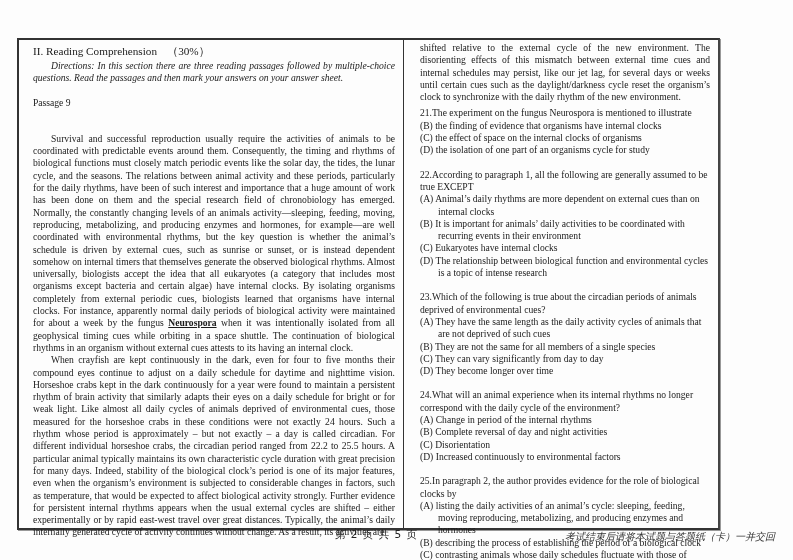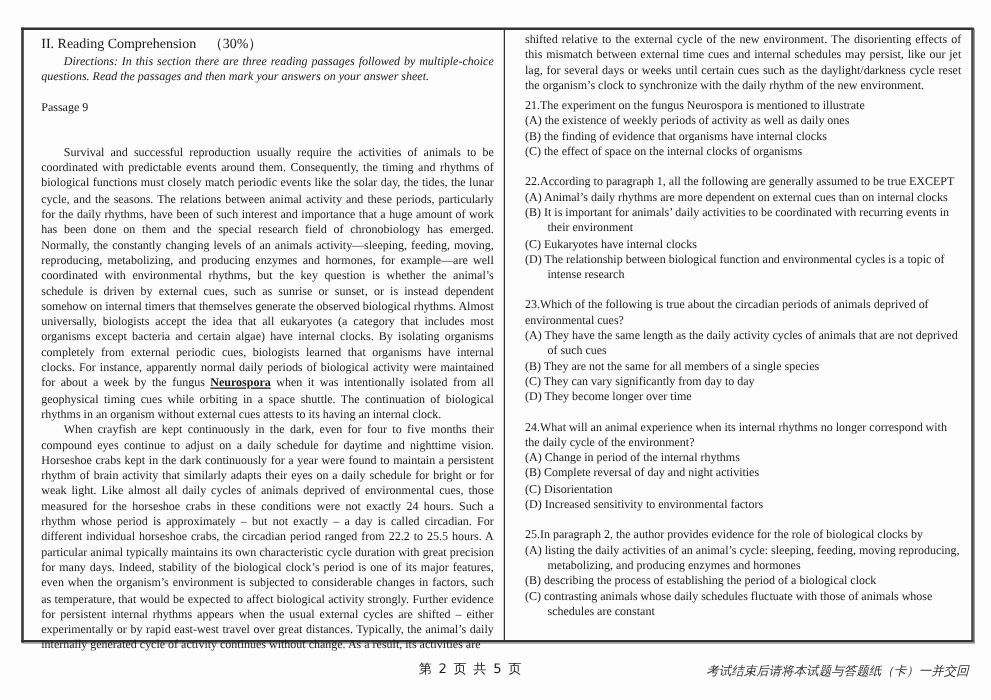--- a/index.html
+++ b/index.html
@@ -4,21 +4,21 @@
 <style>
   html, body { margin: 0; padding: 0; }
   body {
     width: 793px; height: 560px; overflow: hidden;
     background: #fdfdfd;
     font-family: "Liberation Serif", "DejaVu Serif", serif;
     color: #1a1a1a;
     position: relative;
   }
   .sheet {
-    position: absolute; left: 17px; top: 22px; width: 762px; height: 492px;
+    position: absolute; left: 17px; top: 38px; width: 703px; height: 492px;
     border: 2px solid #333; border-right: 2px solid #444; border-bottom: 2px solid #333;
     box-sizing: border-box;
     box-shadow: 1px 1px 0 #999;
   }
   .col {
     position: absolute; top: 0; bottom: 0; box-sizing: border-box;
     font-size: 9.6px; line-height: 12.3px;
   }
   .col.left { left: 0; width: 385px; padding: 4px 8px 0 14px; border-right: 1px solid #333; }
   .col.right { left: 385px; right: 0; padding: 2px 8px 0 16px; }
@@ -54,44 +54,44 @@
     <p class="para"><span>Survival and successful reproduction usually require the activities of animals to be coordinated with predictable events around them. Consequently, the timing and rhythms of biological functions must closely match periodic events like the solar day, the tides, the lunar cycle, and the seasons. The relations between animal activity and these periods, particularly for the daily rhythms, have been of such interest and importance that a huge amount of work has been done on them and the special research field of chronobiology has emerged. Normally, the constantly changing levels of an animals activity—sleeping, feeding, moving, reproducing, metabolizing, and producing enzymes and hormones, for example—are well coordinated with environmental rhythms, but the key question is whether the animal’s schedule is driven by external cues, such as sunrise or sunset, or is instead dependent somehow on internal timers that themselves generate the observed biological rhythms. Almost universally, biologists accept the idea that all eukaryotes (a category that includes most organisms except bacteria and certain algae) have internal clocks. By isolating organisms completely from external periodic cues, biologists learned that organisms have internal clocks. For instance, apparently normal daily periods of biological activity were maintained for about a week by the fungus </span><span class="uline">Neurospora</span><span> when it was intentionally isolated from all geophysical timing cues while orbiting in a space shuttle. The continuation of biological rhythms in an organism without external cues attests to its having an internal clock.</span></p>
     <p class="para">When crayfish are kept continuously in the dark, even for four to five months their compound eyes continue to adjust on a daily schedule for daytime and nighttime vision. Horseshoe crabs kept in the dark continuously for a year were found to maintain a persistent rhythm of brain activity that similarly adapts their eyes on a daily schedule for bright or for weak light. Like almost all daily cycles of animals deprived of environmental cues, those measured for the horseshoe crabs in these conditions were not exactly 24 hours. Such a rhythm whose period is approximately – but not exactly – a day is called circadian. For different individual horseshoe crabs, the circadian period ranged from 22.2 to 25.5 hours. A particular animal typically maintains its own characteristic cycle duration with great precision for many days. Indeed, stability of the biological clock’s period is one of its major features, even when the organism’s environment is subjected to considerable changes in factors, such as temperature, that would be expected to affect biological activity strongly. Further evidence for persistent internal rhythms appears when the usual external cycles are shifted – either experimentally or by rapid east-west travel over great distances. Typically, the animal’s daily internally generated cycle of activity continues without change. As a result, its activities are</p>
   </div>
 
   <div class="col right">
     <p class="tail">shifted relative to the external cycle of the new environment. The disorienting effects of this mismatch between external time cues and internal schedules may persist, like our jet lag, for several days or weeks until certain cues such as the daylight/darkness cycle reset the organism’s clock to synchronize with the daily rhythm of the new environment.</p>
 
     <div id="questions">
         <div class="qblock">
           <p class="q-stem">21.The experiment on the fungus Neurospora is mentioned to illustrate</p>
-          <p class="opt">(A) the existence of weekly periods of activity as well as daily ones</p>
           <p class="opt">(B) the finding of evidence that organisms have internal clocks</p>
           <p class="opt">(C) the effect of space on the internal clocks of organisms</p>
+          <p class="opt">(D) the isolation of one part of an organisms cycle for study</p>
         </div>
         <div class="qblock">
           <p class="q-stem">22.According to paragraph 1, all the following are generally assumed to be true EXCEPT</p>
           <p class="opt">(A) Animal’s daily rhythms are more dependent on external cues than on internal clocks</p>
           <p class="opt">(B) It is important for animals’ daily activities to be coordinated with recurring events in their environment</p>
           <p class="opt">(C) Eukaryotes have internal clocks</p>
           <p class="opt">(D) The relationship between biological function and environmental cycles is a topic of intense research</p>
         </div>
         <div class="qblock">
           <p class="q-stem">23.Which of the following is true about the circadian periods of animals deprived of environmental cues?</p>
           <p class="opt">(A) They have the same length as the daily activity cycles of animals that are not deprived of such cues</p>
           <p class="opt">(B) They are not the same for all members of a single species</p>
           <p class="opt">(C) They can vary significantly from day to day</p>
           <p class="opt">(D) They become longer over time</p>
         </div>
         <div class="qblock">
           <p class="q-stem">24.What will an animal experience when its internal rhythms no longer correspond with the daily cycle of the environment?</p>
           <p class="opt">(A) Change in period of the internal rhythms</p>
           <p class="opt">(B) Complete reversal of day and night activities</p>
           <p class="opt">(C) Disorientation</p>
-          <p class="opt">(D) Increased sensitivity to environmental factors</p>
+          <p class="opt">(D) Increased continuously to environmental factors</p>
         </div>
         <div class="qblock">
           <p class="q-stem">25.In paragraph 2, the author provides evidence for the role of biological clocks by</p>
           <p class="opt">(A) listing the daily activities of an animal’s cycle: sleeping, feeding, moving reproducing, metabolizing, and producing enzymes and hormones</p>
           <p class="opt">(B) describing the process of establishing the period of a biological clock</p>
           <p class="opt">(C) contrasting animals whose daily schedules fluctuate with those of animals whose schedules are constant</p>
         </div>
       </div>
   </div>
 </div>

